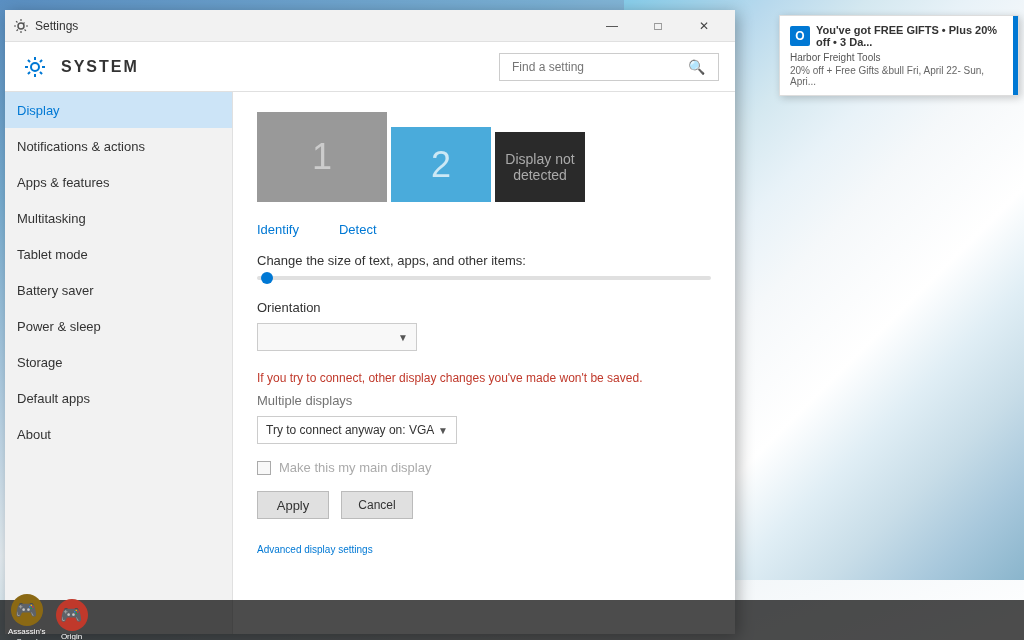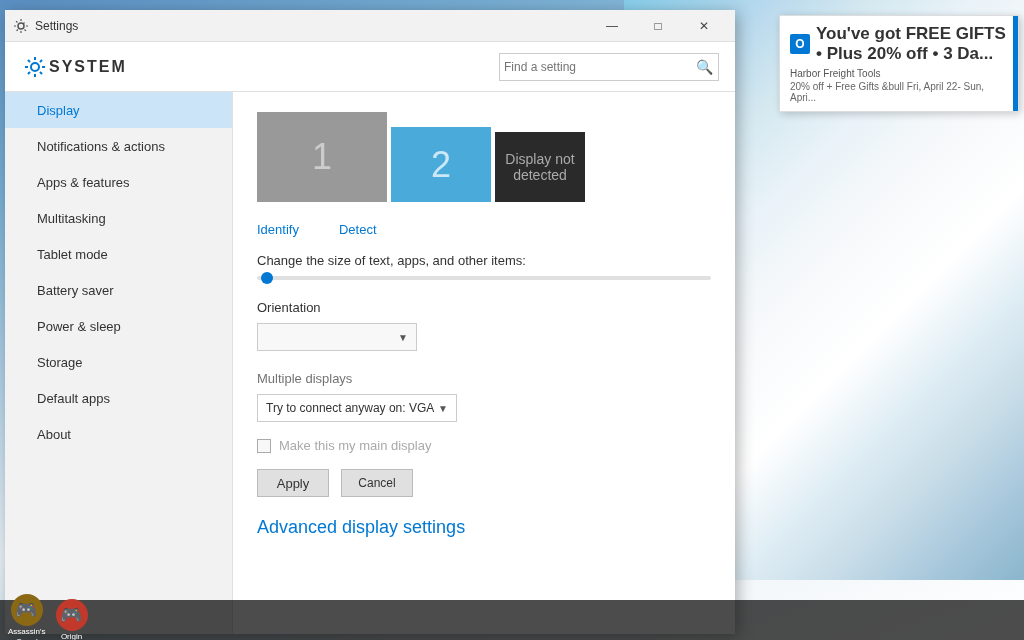--- a/index.html
+++ b/index.html
@@ -97,21 +97,21 @@
       align-items: center;
       justify-content: center;
       color: white;
       font-size: 12px;
       font-weight: bold;
       flex-shrink: 0;
     }
 
     .toast-title {
       font-weight: 600;
-      font-size: 17px;
+      font-size: 11px;
       color: #333;
     }
 
     .toast-subtitle {
       font-size: 10px;
       color: #555;
       margin-bottom: 2px;
     }
 
     .toast-body {
@@ -183,20 +183,21 @@
       border: none;
     }
 
     
     .settings-header {
       height: 50px;
       background: white;
       display: flex;
       align-items: center;
       padding: 0 16px;
+      gap: 12px;
       border-bottom: 1px solid #e0e0e0;
     }
 
     .settings-gear {
       width: 28px;
       height: 28px;
       display: flex;
       align-items: center;
       justify-content: center;
       font-size: 20px;
@@ -211,21 +212,21 @@
     }
 
     .settings-search {
       margin-left: auto;
       width: 220px;
       height: 28px;
       border: 1px solid #ccc;
       background: white;
       display: flex;
       align-items: center;
-      padding: 0 4px;
+      padding: 0 12px;
       gap: 6px;
     }
 
     .settings-search input {
       border: none;
       outline: none;
       font-size: 12px;
       flex: 1;
       background: transparent;
       color: #888;
@@ -249,21 +250,21 @@
       background: #f2f2f2;
       border-right: 1px solid #e0e0e0;
       overflow-y: auto;
       flex-shrink: 0;
     }
 
     .sidebar-item {
       height: 36px;
       display: flex;
       align-items: center;
-      padding: 0 32px;
+      padding: 0 12px;
       font-size: 13px;
       color: #333;
       cursor: pointer;
     }
 
     .sidebar-item.active {
       background: #cce4f7;
       color: #0078d4;
     }
 
@@ -475,21 +476,21 @@
       color: #333;
       cursor: pointer;
       display: flex;
       align-items: center;
       justify-content: center;
     }
 
     
     .advanced-link {
       color: #0078d4;
-      font-size: 18px;
+      font-size: 10px;
       cursor: pointer;
       text-decoration: none;
       text-align: center;
     }
 
     
     .main-content::-webkit-scrollbar { width: 6px; }
     .main-content::-webkit-scrollbar-track { background: #f0f0f0; }
     .main-content::-webkit-scrollbar-thumb { background: #c0c0c0; }
 
@@ -618,20 +619,21 @@
         
         <div class="orientation-container">
           <div class="section-label">Orientation</div>
           <div class="dropdown">
             <span></span>
             <span class="dropdown-arrow">▼</span>
           </div>
         </div>
 
         
+        <div class="warning-text">If you try to connect, other display changes you've made won't be saved.</div>
 
         
         <div class="multiple-displays-label">Multiple displays</div>
 
         
         <div class="vga-dropdown">
           <span>Try to connect anyway on: VGA</span>
           <span class="dropdown-arrow">▼</span>
         </div>
 

